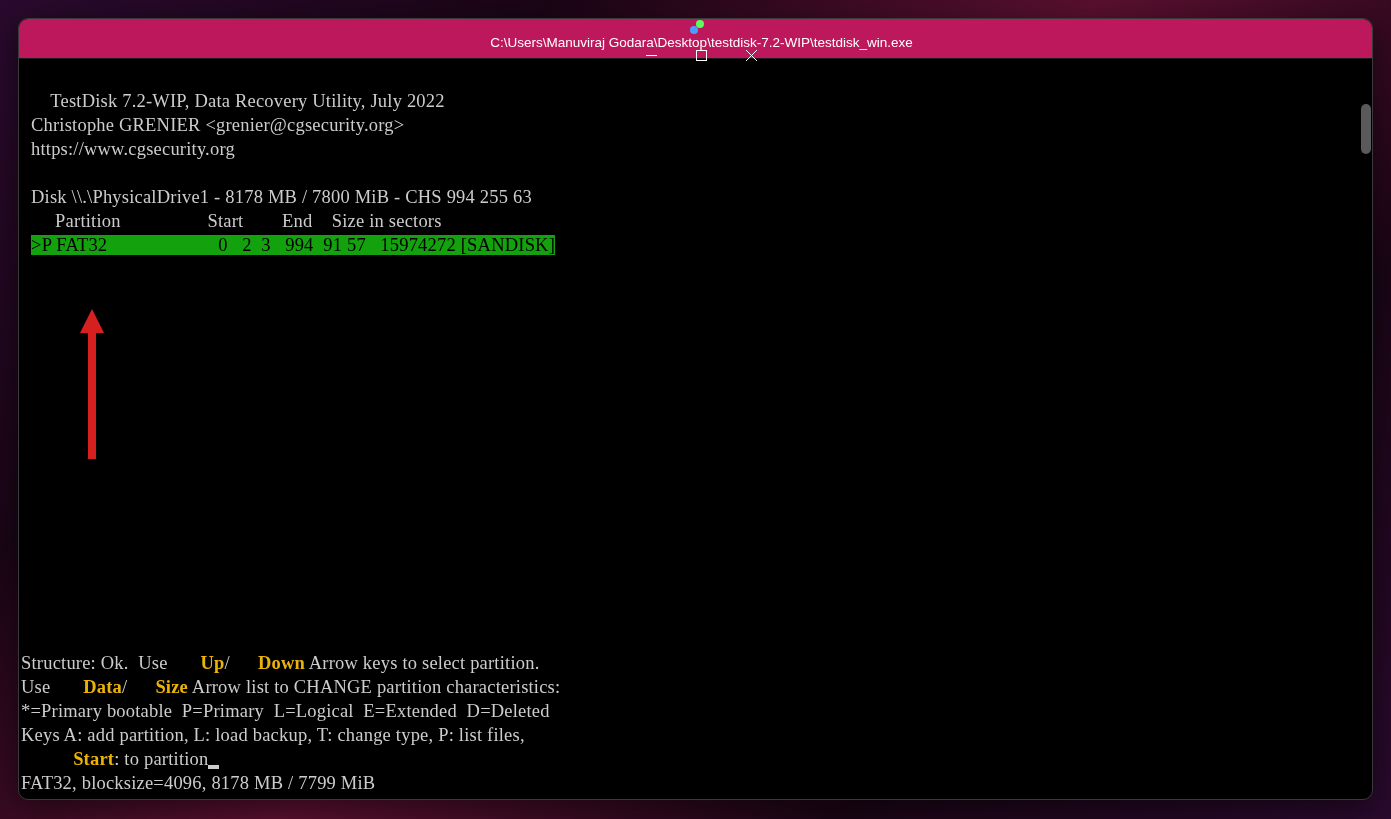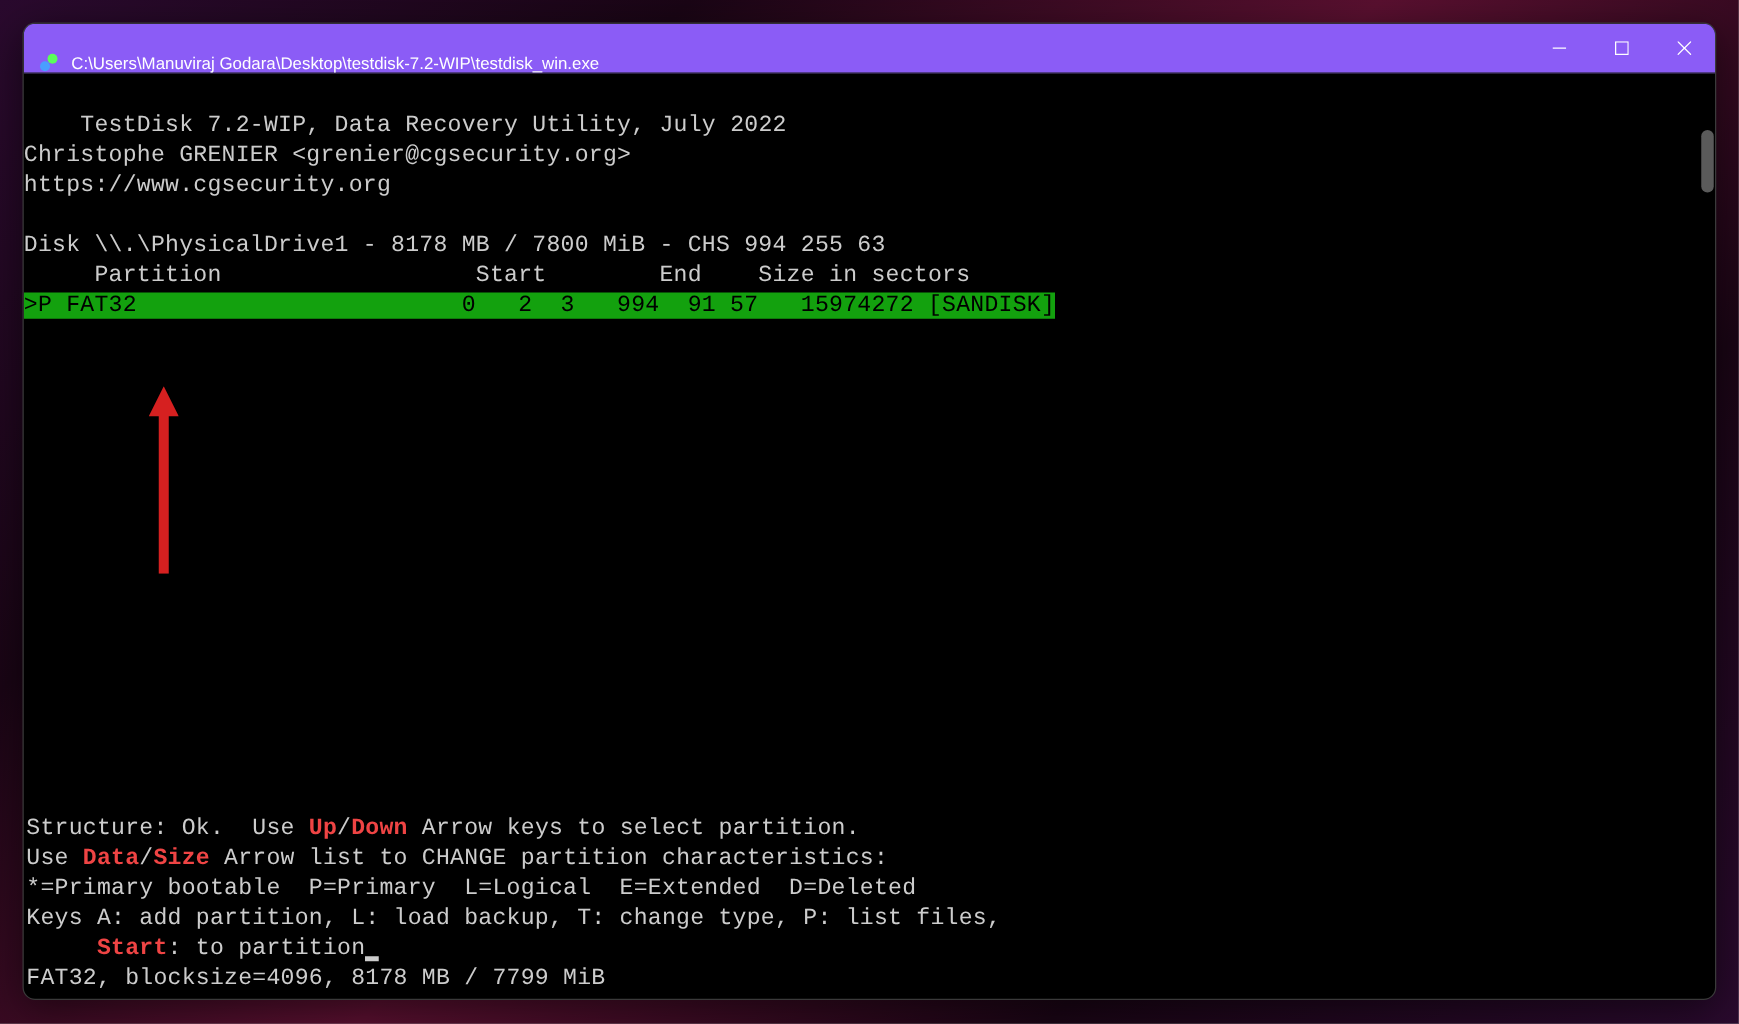--- a/index.html
+++ b/index.html
@@ -25,25 +25,26 @@
       height: 782px;
       background: #000000;
       border-radius: 10px;
       border: 1px solid #3a3a3a;
       overflow: hidden;
       box-shadow: 0 8px 32px rgba(0,0,0,0.5);
     }
     
     .titlebar {
       height: 40px;
-      background: #8b5cf6;
+      background: #be185d;
       display: flex;
-      align-items: flex-end;
+      align-items: center;
       padding: 0 0 0 12px;
       border-bottom: 1px solid #1a1a1a;
+      flex-direction: column;
     }
     
     .titlebar-icon {
       width: 16px;
       height: 16px;
       margin-right: 10px;
       display: flex;
       align-items: center;
       justify-content: center;
     }
@@ -69,40 +70,41 @@
       width: 50px;
       height: 100%;
       display: flex;
       align-items: center;
       justify-content: center;
       color: #ffffff;
       cursor: pointer;
     }
     
     .terminal-content {
-      padding: 6px 0;
+      padding: 6px 12px;
       color: #cccccc;
       font-size: 18.5px;
       line-height: 24px;
-      font-family: Liberation Mono, monospace;
+      font-family: Liberation Serif, serif;
       white-space: pre;
       letter-spacing: 0.2px;
       position: relative;
       height: calc(100% - 40px);
     }
     
     .highlighted-row {
       background: #13a10e;
       color: #000000;
       display: inline;
     }
     
     .bold {
       font-weight: bold;
-      color: #ef4444;
+      color: #eab308;
+      margin-left: 28px;
     }
     
     .scrollbar-track {
       position: absolute;
       right: 1px;
       top: 45px;
       width: 10px;
       height: 50px;
       background: #5a5a5a;
       border-radius: 5px;

